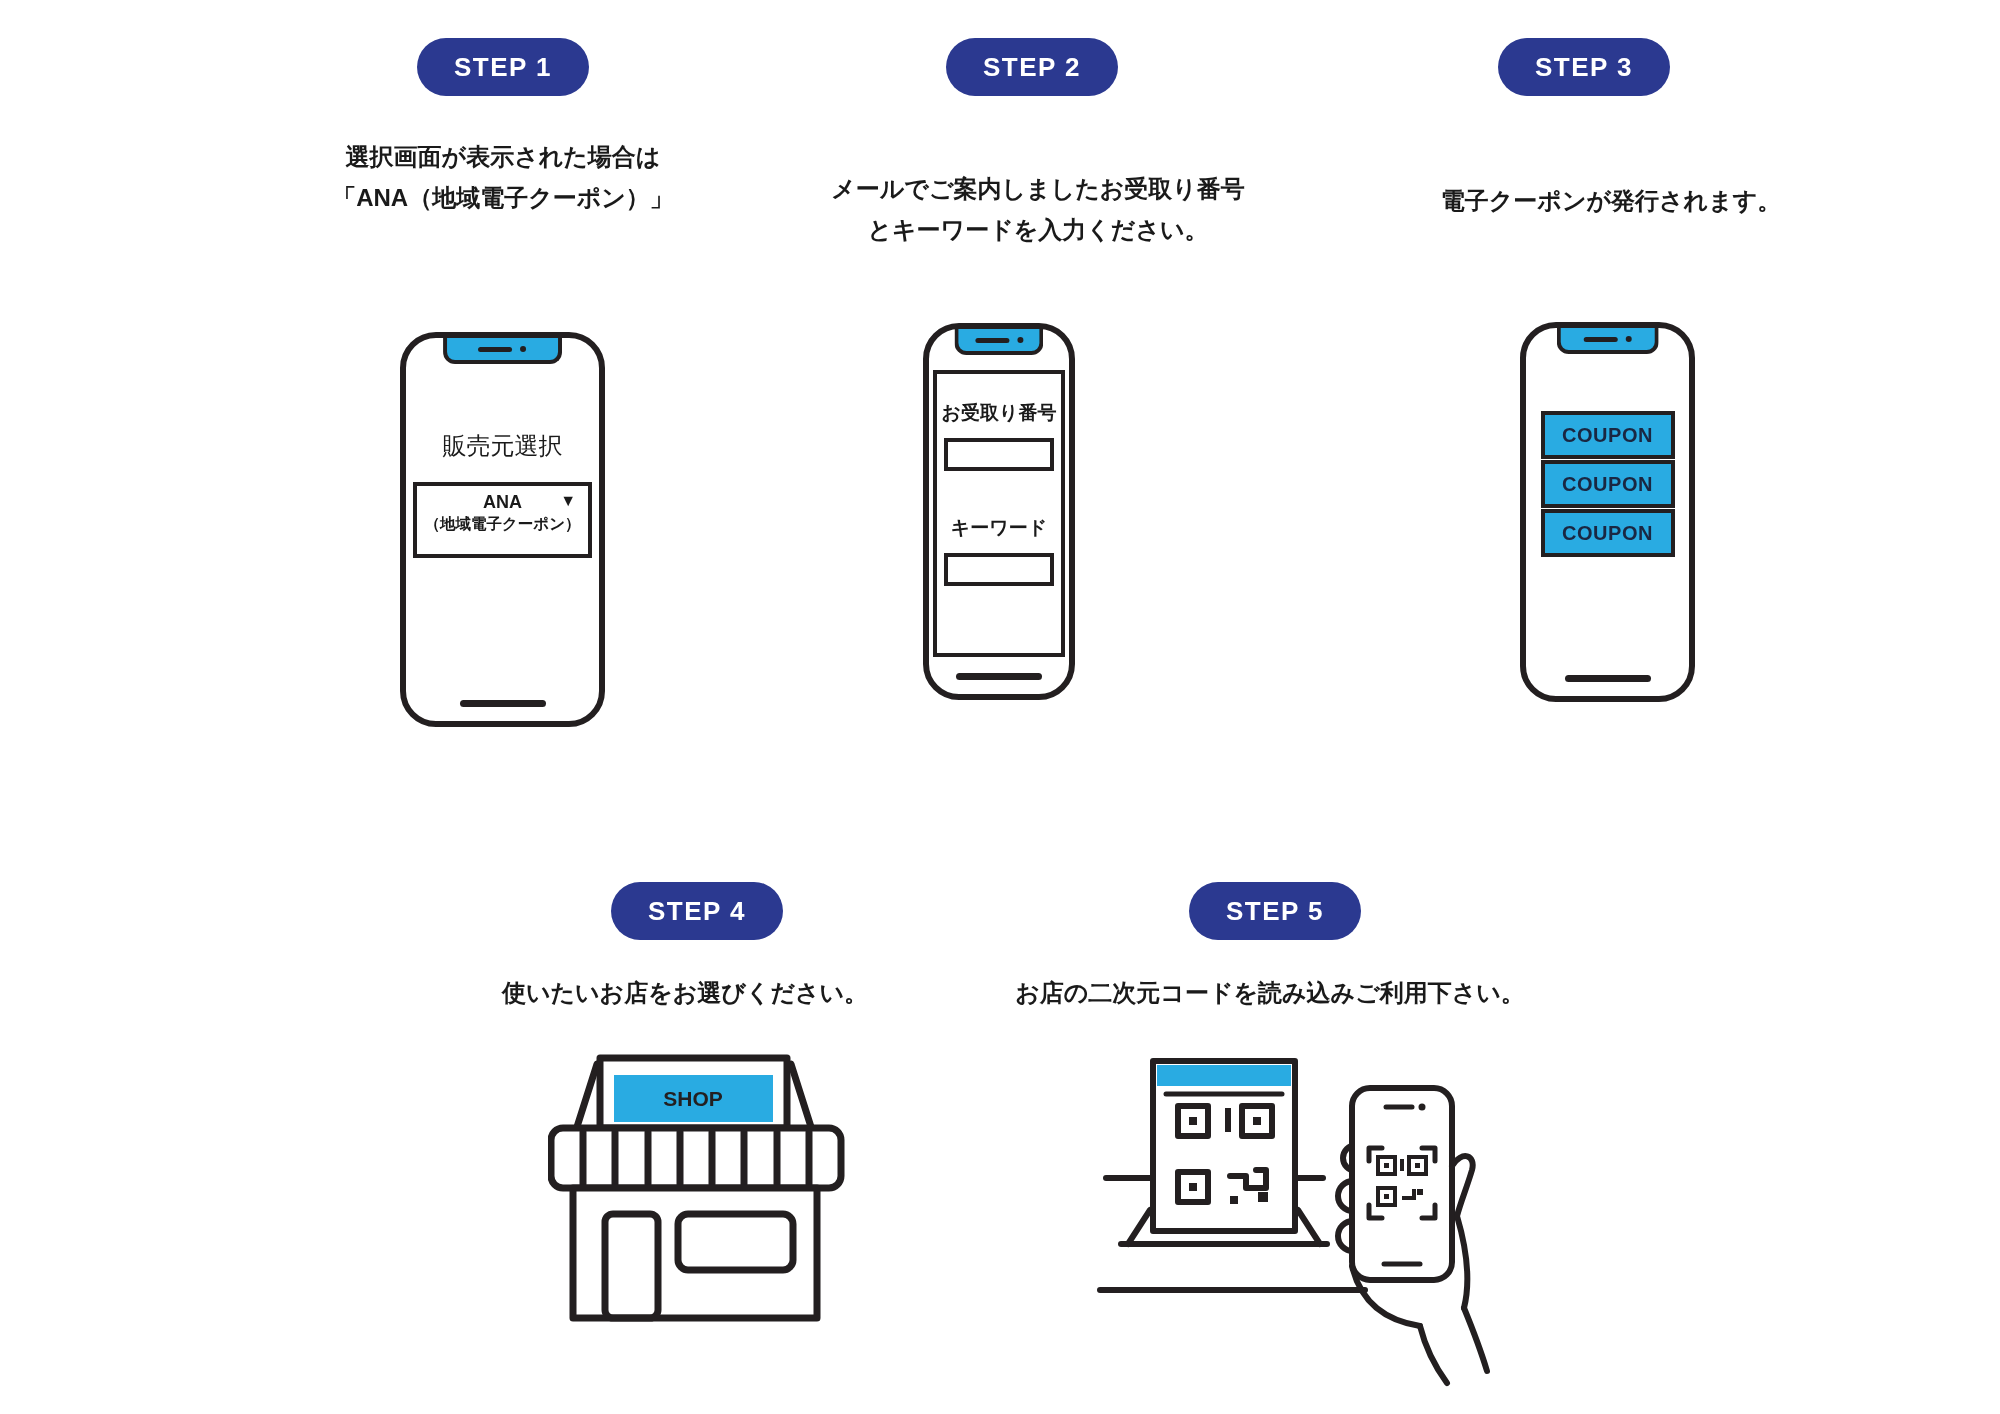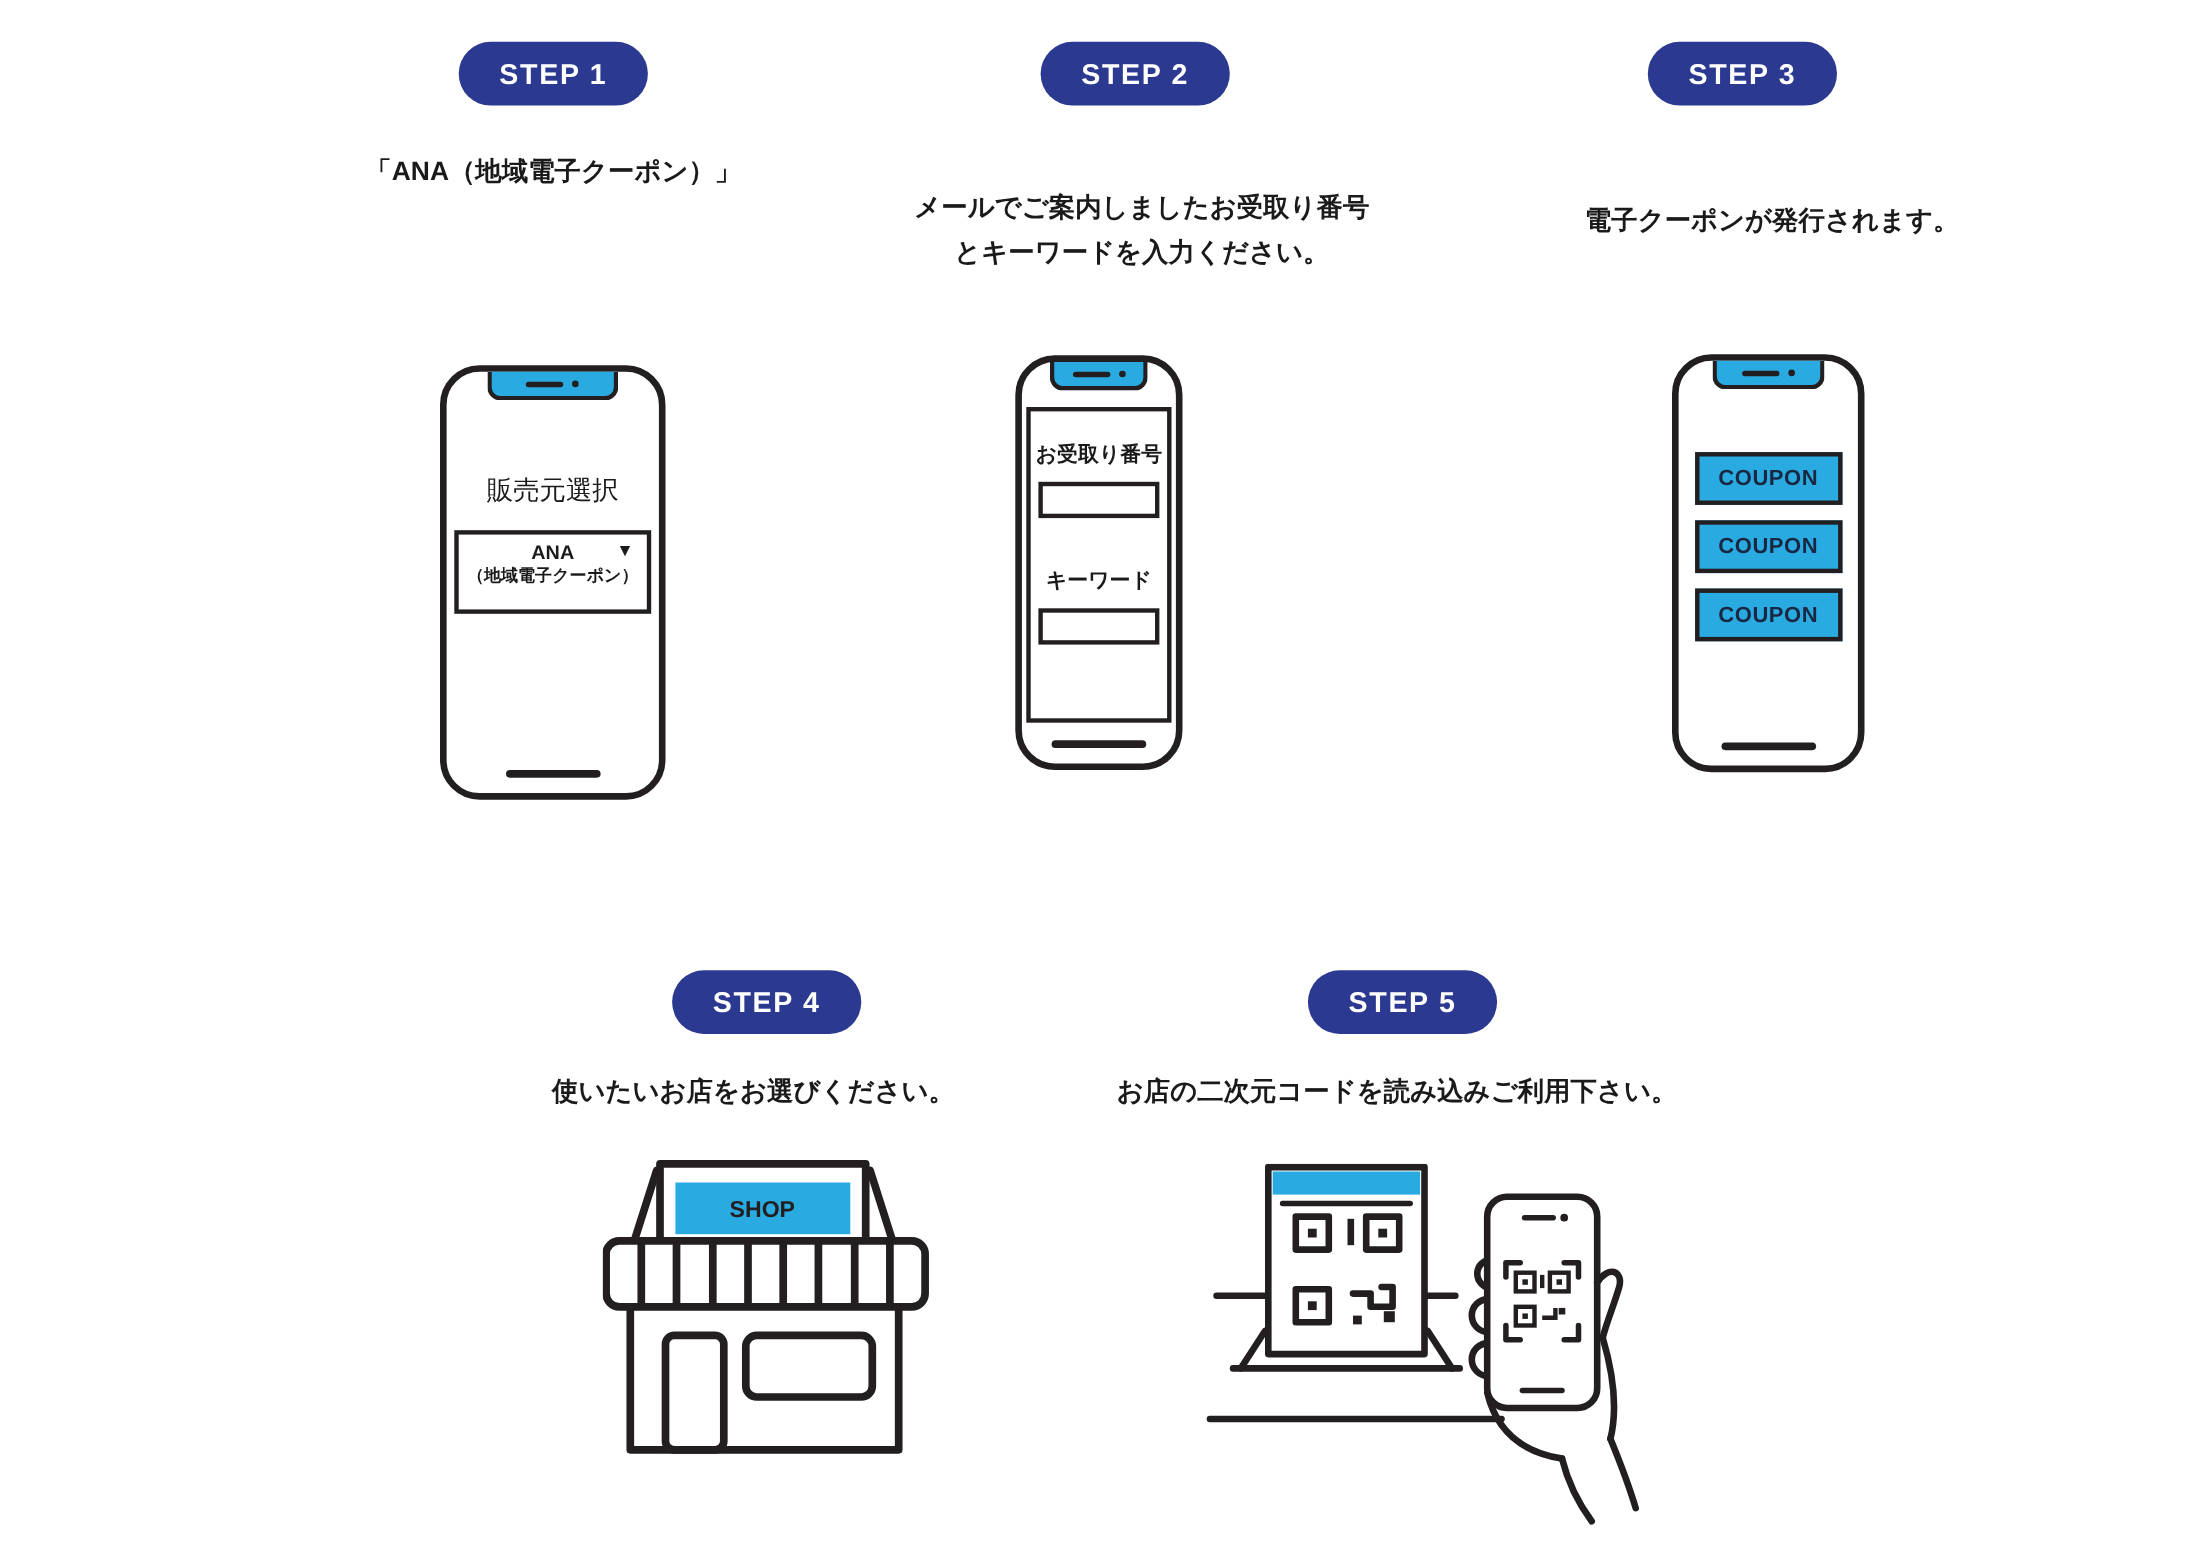--- a/index.html
+++ b/index.html
@@ -50,41 +50,42 @@
   .p2-panel{
     position:absolute;left:4px;right:4px;top:41px;bottom:37px;
     border:4px solid var(--outline-ink,#231F20);background:#fff;
   }
   .p2-label{text-align:center;font-weight:bold;font-size:19px;margin-top:26px;}
   .p2-input{height:33px;box-sizing:border-box;border:4px solid var(--outline-ink,#231F20);margin:12px 7px 0;background:#fff;}
   .p2-label.second{margin-top:44px;}
   
   .coupon-stack{position:absolute;top:83px;left:0;right:0;}
   .coupon{
-    width:134px;height:48px;box-sizing:border-box;margin:0 auto 14px;
+    width:134px;height:48px;box-sizing:border-box;margin:0 auto 1px;
     background:var(--accent-cyan,#29ABE2);border:4px solid var(--outline-ink,#231F20);
     display:flex;align-items:center;justify-content:center;
     font-weight:bold;font-size:20px;letter-spacing:0.5px;color:var(--coupon-text,#1A2742);
   }
   
   .illus{position:absolute;}
   .stroke{stroke:var(--outline-ink,#231F20);fill:none;stroke-width:6;stroke-linecap:round;stroke-linejoin:round;}
   .stroke-7{stroke:var(--outline-ink,#231F20);fill:none;stroke-width:7;stroke-linecap:round;stroke-linejoin:round;}
   .stroke-5{stroke:var(--outline-ink,#231F20);fill:none;stroke-width:5;stroke-linecap:round;stroke-linejoin:round;}
   .qr-s{stroke:var(--outline-ink,#231F20);fill:none;stroke-width:4;}
   .fill-ink{fill:var(--outline-ink,#231F20);stroke:none;}
   .fill-white{fill:#fff;}
   .fill-cyan{fill:var(--accent-cyan,#29ABE2);stroke:none;}
   .svg-label{font-family:"Liberation Sans","DejaVu Sans",sans-serif;font-weight:bold;font-size:21px;fill:var(--outline-ink,#231F20);}
 </style>
 </head>
 <body>
 
 <div class="badge" style="left:503px;top:38px">STEP 1</div>
 <div class="desc" style="left:503px;top:136px">
+  <div>選択画面が表示された場合は</div>
   <div>「ANA（地域電子クーポン）」</div>
 </div>
 <div class="phone" style="left:400px;top:332px;width:205px;height:395px">
   <div class="notch">
     <span class="speaker"></span>
     <span class="camdot"></span>
   </div>
   <div class="p1-title">販売元選択</div>
   <div class="p1-dd">
     <div class="dd-row">

